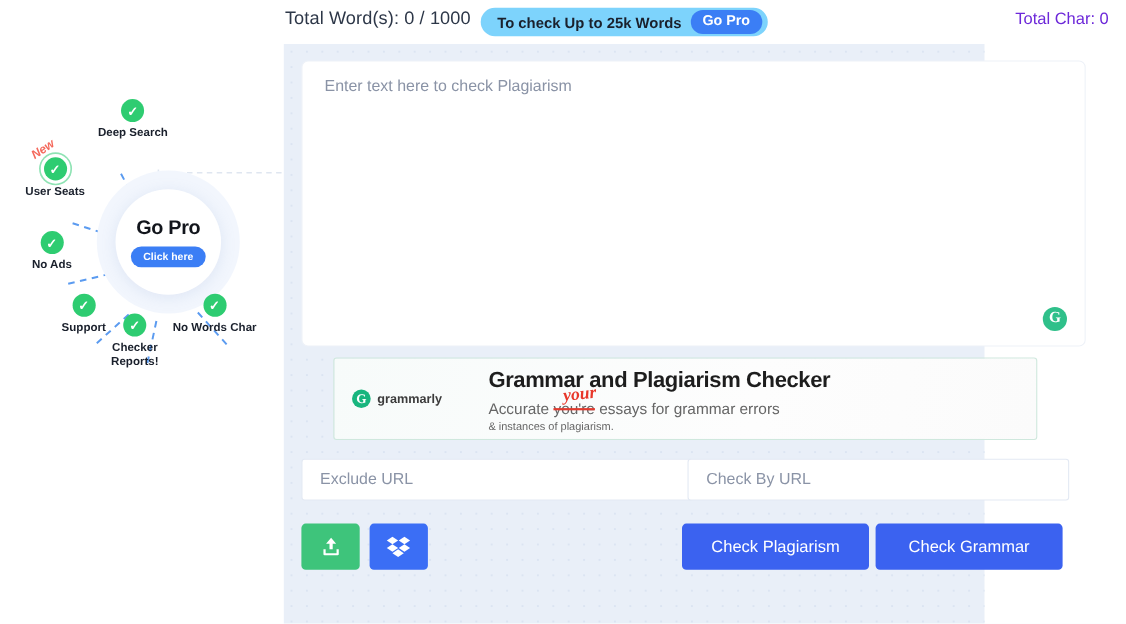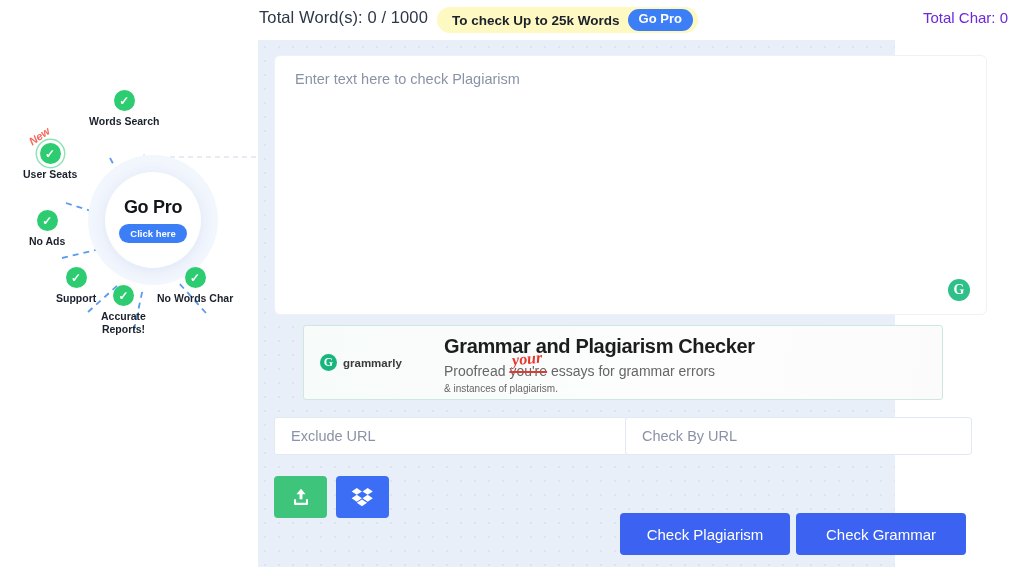--- a/index.html
+++ b/index.html
@@ -13,21 +13,21 @@
 
   
   .header { position: absolute; left: 0; top: 0; width: 1024px; height: 40px; }
   .hdr-total-words {
     position: absolute; left: 259px; top: 8px;
     font-size: 16.5px; color: #2d3748; letter-spacing: .1px; white-space: nowrap;
   }
   .hdr-pill {
     position: absolute; left: 437px; top: 7px;
     height: 26px; padding: 0 5px 0 15px;
-    background: #fef9c3; border-radius: 14px;
+    background: #7dd3fc; border-radius: 14px;
     display: flex; align-items: center; gap: 8px;
   }
   .hdr-pill-text { font-size: 13.5px; font-weight: bold; color: #1a202c; white-space: nowrap; }
   .hdr-pill-btn {
     background: #3b7ef5; color: #fff; font-size: 13px; font-weight: bold;
     border-radius: 13px; padding: 3px 11px 4px; border: none; cursor: pointer;
     font-family: "Liberation Sans", sans-serif; line-height: 1.15;
   }
   .hdr-total-char {
     position: absolute; right: 16px; top: 9px;
@@ -146,21 +146,21 @@
     position: absolute; top: 436px; width: 53px; height: 42px;
     border: none; border-radius: 4px; cursor: pointer;
     display: flex; align-items: center; justify-content: center;
   }
   .btn-upload { left: 16px; background: #3ec47b; }
   .btn-dropbox { left: 78px; background: #3b6ef5; }
 
   .act-btn {
     position: absolute; top: 436px; height: 42px;
     border: none; border-radius: 4px; background: #3b62f0; color: #fff;
-    font-size: 15px; cursor: pointer; font-family: "Liberation Sans", sans-serif; margin-top: 37px;
+    font-size: 15px; cursor: pointer; font-family: "Liberation Sans", sans-serif;
   }
   .btn-plag { left: 362px; width: 170px; }
   .btn-gram { left: 538px; width: 170px; }
 </style>
 </head>
 <body>
 
 <div id="root">
 
   <div class="header">
@@ -190,21 +190,21 @@
     <div class="promo-ring">
       <div class="ring-outer"></div>
       <div class="ring-inner">
         <div class="gopro-title">Go Pro</div>
         <button class="gopro-btn">Click here</button>
       </div>
     </div>
 
     <div class="feat" style="left:89px; top:50px;">
       <div class="tick">✓</div>
-      <div class="flabel">Words Search</div>
+      <div class="flabel">Deep Search</div>
     </div>
 
     <div class="feat" style="left:23px; top:103px;">
       <div style="position:relative;">
         <span class="new-badge">New</span>
         <div class="tick ringed">✓</div>
       </div>
       <div class="flabel">User Seats</div>
     </div>
 
@@ -213,21 +213,21 @@
       <div class="flabel">No Ads</div>
     </div>
 
     <div class="feat" style="left:56px; top:227px;">
       <div class="tick">✓</div>
       <div class="flabel">Support</div>
     </div>
 
     <div class="feat" style="left:101px; top:245px;">
       <div class="tick">✓</div>
-      <div class="flabel">Accurate
+      <div class="flabel">Checker
 Reports!</div>
     </div>
 
     <div class="feat" style="left:157px; top:227px;">
       <div class="tick">✓</div>
       <div class="flabel">No Words Char</div>
     </div>
   </div>
 
   <div class="panel">
@@ -236,21 +236,21 @@
       <div class="ta-placeholder">Enter text here to check Plagiarism</div>
       <div class="ta-grammarly">G</div>
     </div>
 
     <div class="ad">
       <div class="ad-logo">
         <span class="ad-logo-mark">G</span>
         <span class="ad-logo-text">grammarly</span>
       </div>
       <div class="ad-head">Grammar and Plagiarism Checker</div>
-      <div class="ad-sub1"><span>Proofread </span><span class="ad-strike">you're</span><span> essays for grammar errors</span></div>
+      <div class="ad-sub1"><span>Accurate </span><span class="ad-strike">you're</span><span> essays for grammar errors</span></div>
       <div class="ad-hand">your</div>
       <div class="ad-sub2">&amp; instances of plagiarism.</div>
     </div>
 
     <input class="url-input url-exclude" type="text" placeholder="Exclude URL" style="">
     <input class="url-input url-check" type="text" placeholder="Check By URL" style="">
 
     <button class="sq-btn btn-upload">
       <svg width="22" height="22" viewBox="0 0 24 24">
         <path d="M12 3 L17 9 H13.6 V14.5 H10.4 V9 H7 Z" fill="#fff"></path>

